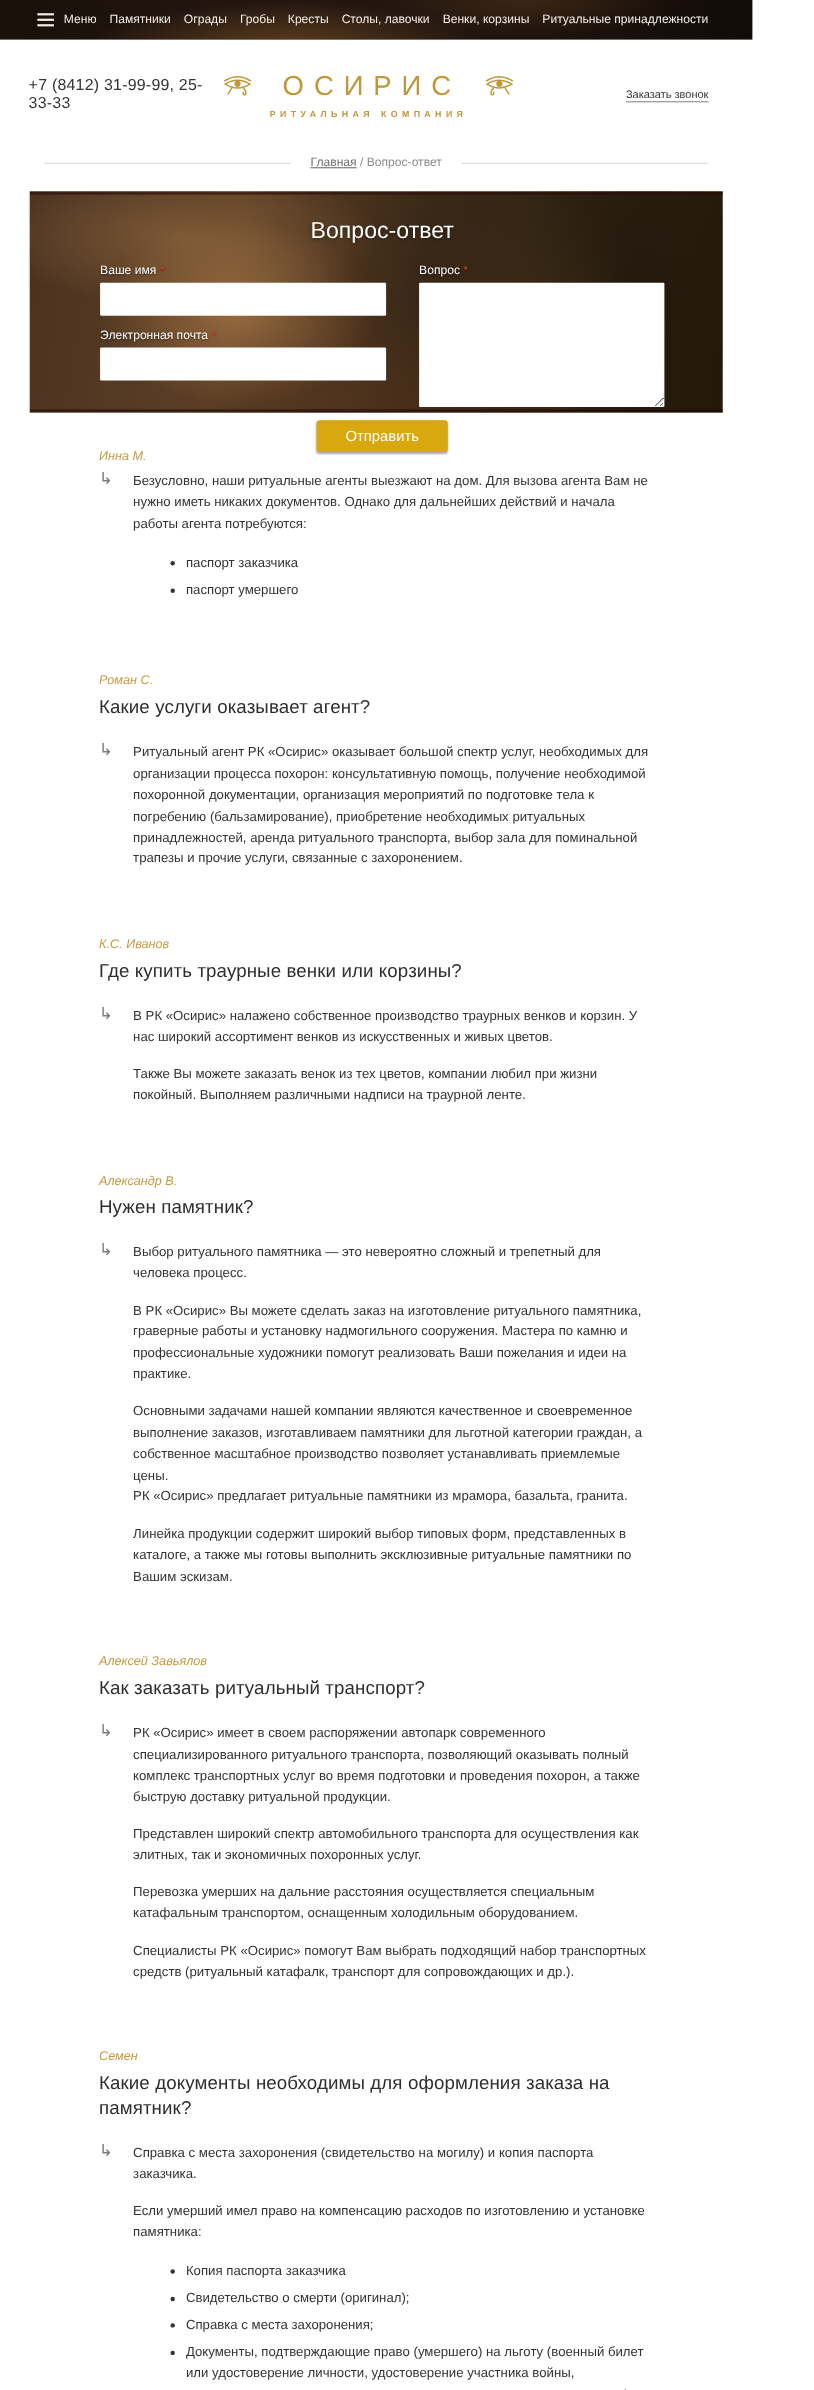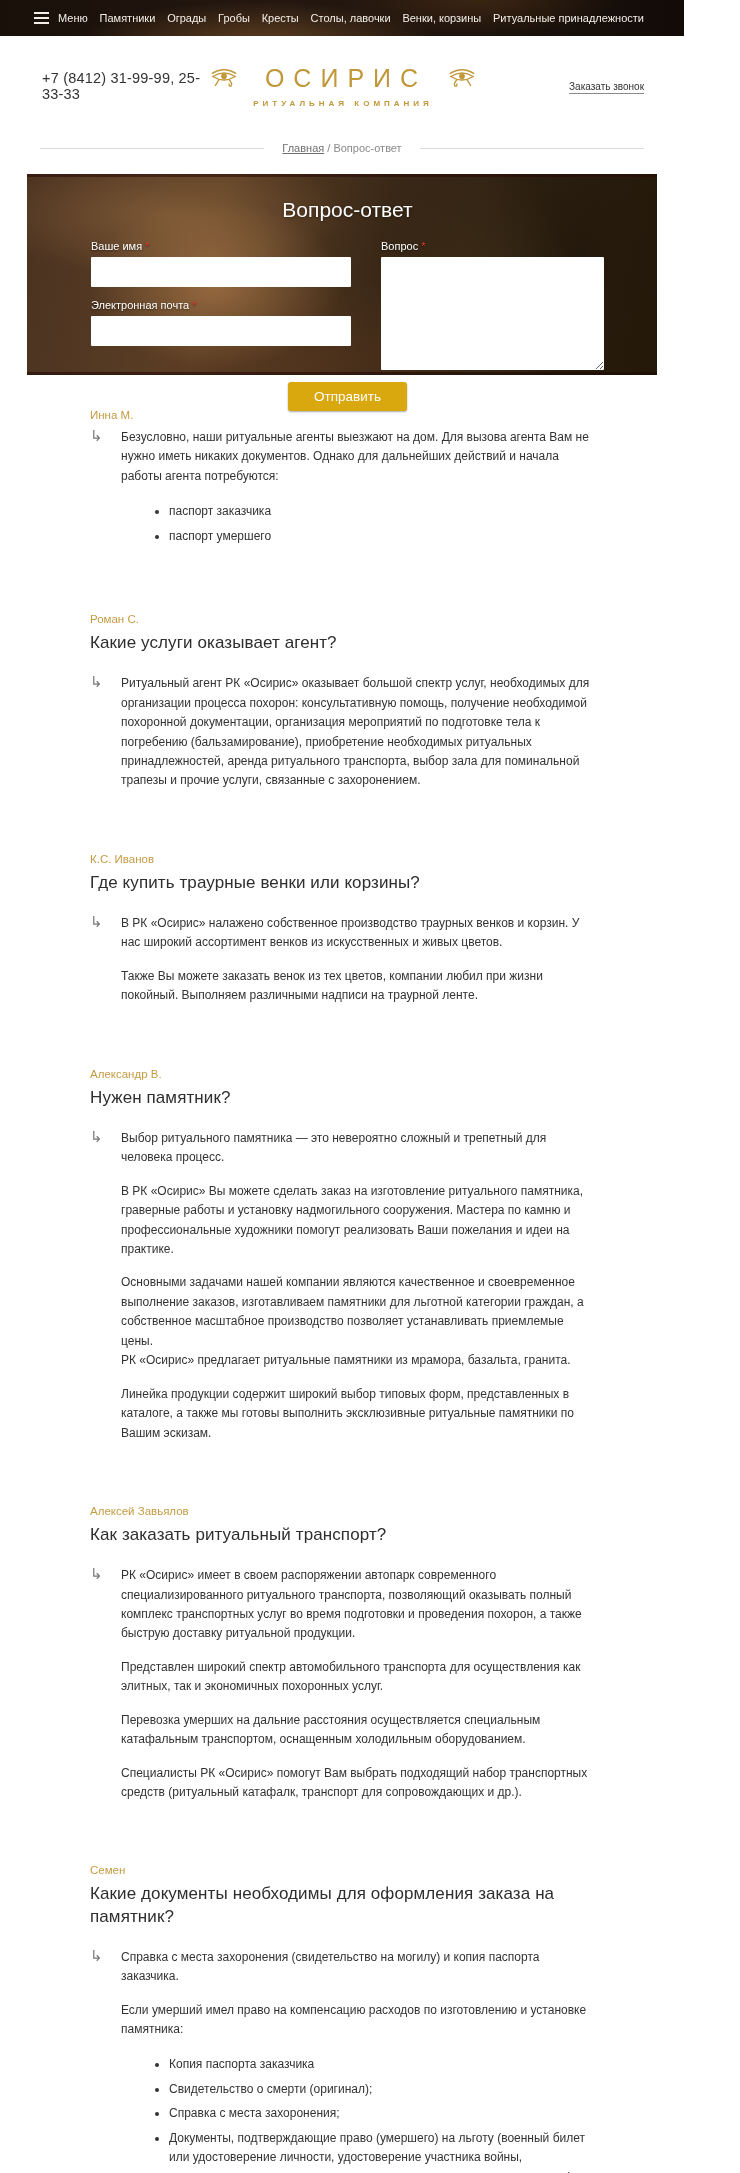--- a/index.html
+++ b/index.html
@@ -28,21 +28,21 @@
   .topnav a { color: #f3efe8; text-decoration: none; }
   .nav-item { font-size: 11px; white-space: nowrap; cursor: pointer; }
   .menu-group { display: flex; align-items: center; gap: 9px; cursor: pointer; }
   .burger { display: inline-flex; flex-direction: column; gap: 3px; }
   .burger span { display: block; width: 15px; height: 2px; background: #f3efe8; }
 
   
   .header {
     display: flex;
     align-items: center;
-    padding: 26px 40px 20px 42px;
+    padding: 26px 40px 20px 26px;
     height: 94px;
   }
   .header-phone { flex: 1; font-size: 14.5px; color: #333; letter-spacing: .2px; }
   .logo { flex: 0 0 auto; text-align: center; }
   .logo-row { display: flex; align-items: center; justify-content: center; gap: 20px; }
   .logo-title {
     color: #c09739; font-size: 25px; letter-spacing: 9px;
     font-family: "Liberation Sans", sans-serif; font-weight: 400;
     padding-left: 6px;
   }
@@ -104,21 +104,21 @@
     background: #d9a70e; color: #fff; border: none; border-radius: 3px;
     font-size: 13.5px; padding: 7px 26px; cursor: pointer;
     font-family: "Liberation Sans", sans-serif;
     box-shadow: 0 1px 2px rgba(0,0,0,.35);
   }
 
   
   .content { padding: 34px 90px 0 90px; }
   .qa-section { margin-bottom: 62px; }
   .qa-author {
-    color: #c39b43; font-size: 11.5px; margin-bottom: 7px;
+    color: #c39b43; font-style: italic; font-size: 11.5px; margin-bottom: 7px;
   }
   .qa-question {
     font-size: 17px; font-weight: 400; color: #2e2e2e; line-height: 1.3;
     margin-bottom: 20px; letter-spacing: .1px;
   }
   .qa-answer { display: flex; gap: 17px; }
   .qa-arrow {
     color: #7a7a7a; font-size: 15px; line-height: 1.2; flex: 0 0 14px;
     transform: translateY(-1px);
   }

